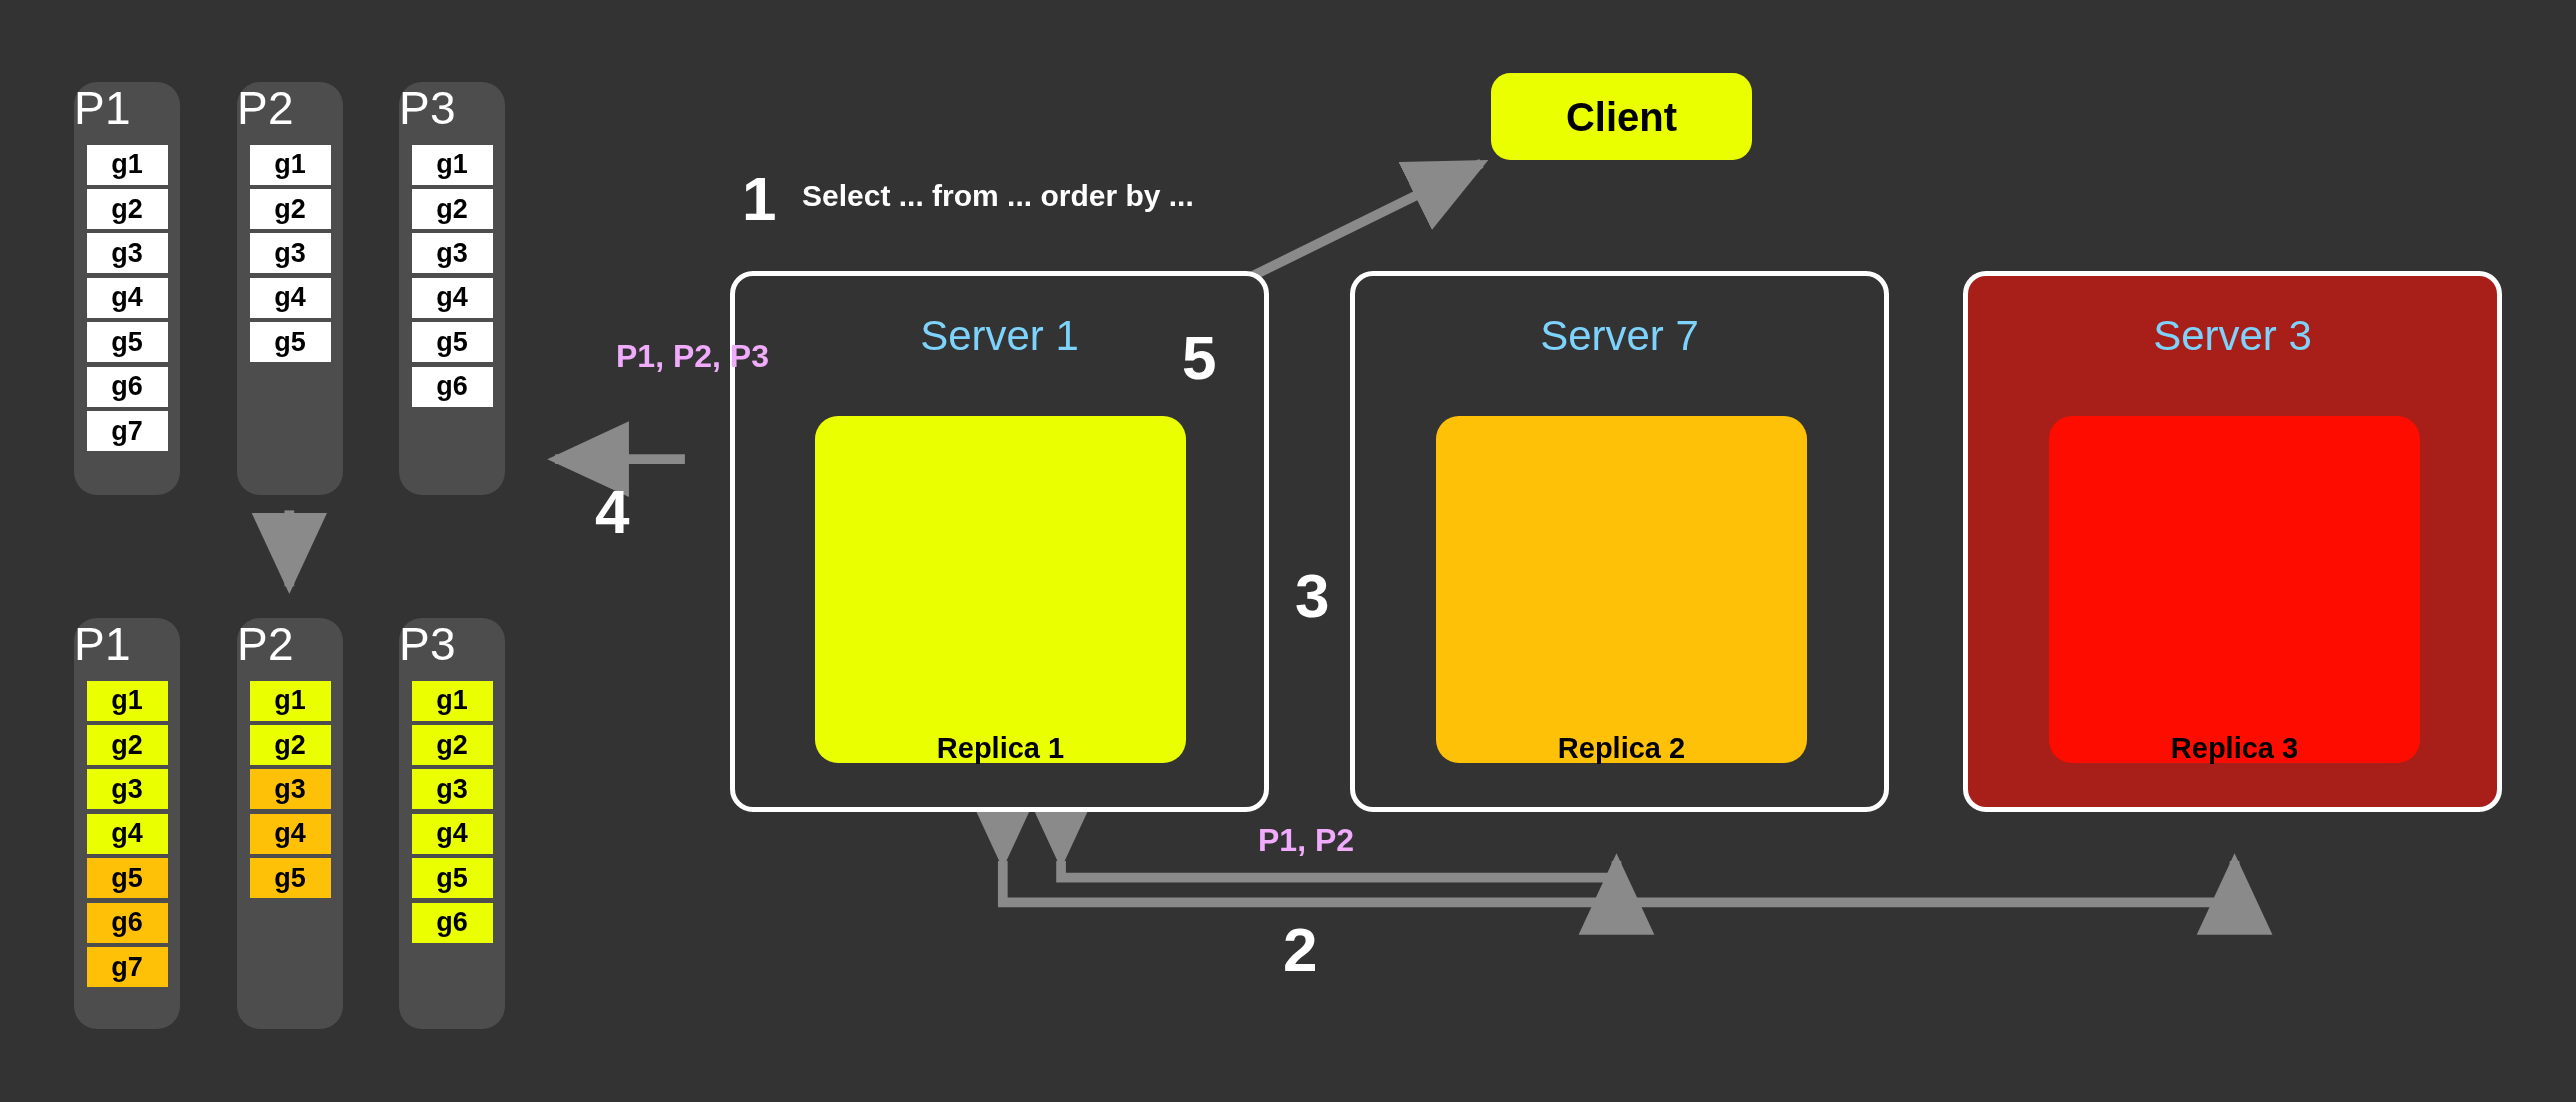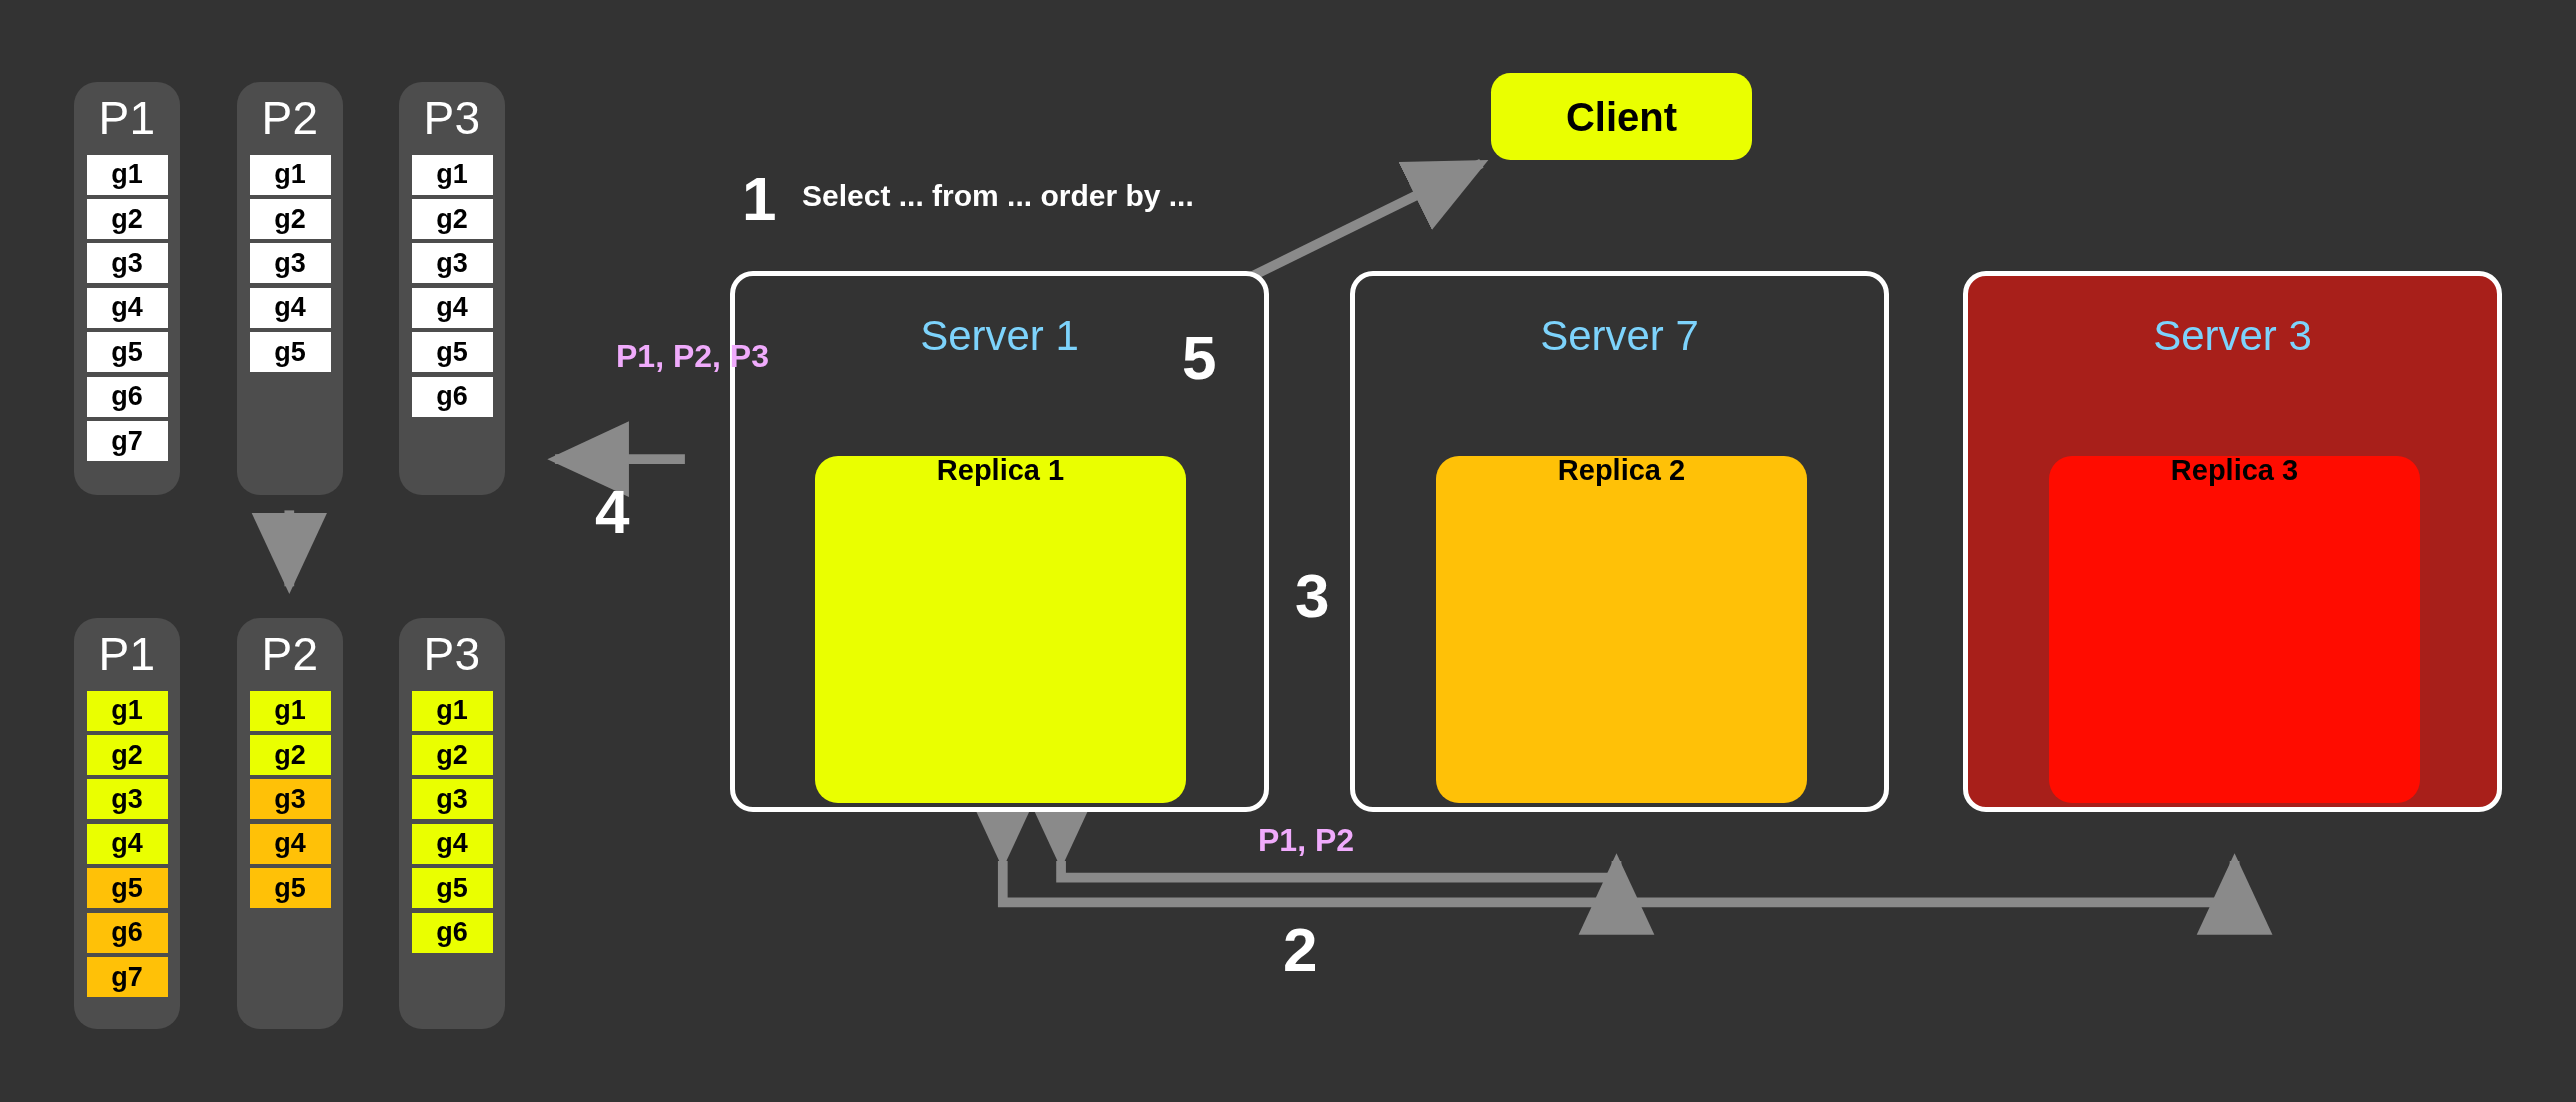--- a/index.html
+++ b/index.html
@@ -6,22 +6,22 @@
   body{
     width:2576px;height:1102px;position:relative;overflow:hidden;
     font-family:"Liberation Sans","DejaVu Sans",sans-serif;
     background:#333333;color:#ffffff;
   }
   #stage{position:absolute;inset:0;width:2576px;height:1102px;}
 
   
   .part-col{
     position:absolute;background:#4d4d4d;border-radius:23px;
-    display:flex;flex-direction:column;align-items:center;
-    box-sizing:border-box;padding-top:12px;
+    display:flex;flex-direction:column;
+    box-sizing:border-box;padding-top:2px;
   }
   .part-title{
     font-size:46px;font-weight:400;color:#ffffff;line-height:1.05;
     letter-spacing:0.4px;margin-bottom:12.4px;user-select:none;
   }
   .cells{display:flex;flex-direction:column;gap:4.4px;align-items:center;width:100%;}
   .cell{
     width:81px;height:40px;display:flex;align-items:center;justify-content:center;
     font-size:27px;font-weight:bold;color:#000000;line-height:1;
   }
@@ -35,22 +35,22 @@
     border:5.3px solid #ffffff;border-radius:23px;
   }
   .server.plain{background:#333333;}
   .server.failed{background:#a81f1a;}
   .server-title{
     position:absolute;left:0;right:0;top:39px;text-align:center;
     font-size:42px;font-weight:400;color:#7dd3fc;line-height:1;user-select:none;
   }
   .replica{
     position:absolute;border-radius:23px;
-    display:flex;align-items:flex-start;justify-content:center;
-    font-size:29px;font-weight:bold;color:#000000;line-height:1;margin-top:40px;
+    display:flex;align-items:flex-end;justify-content:center;
+    font-size:29px;font-weight:bold;color:#000000;line-height:1;
   }
 
   
   .client{
     position:absolute;background:#eaff00;border-radius:19.4px;
     display:flex;align-items:center;justify-content:center;
     font-size:40px;font-weight:bold;color:#000000;line-height:1;
   }
 
   

